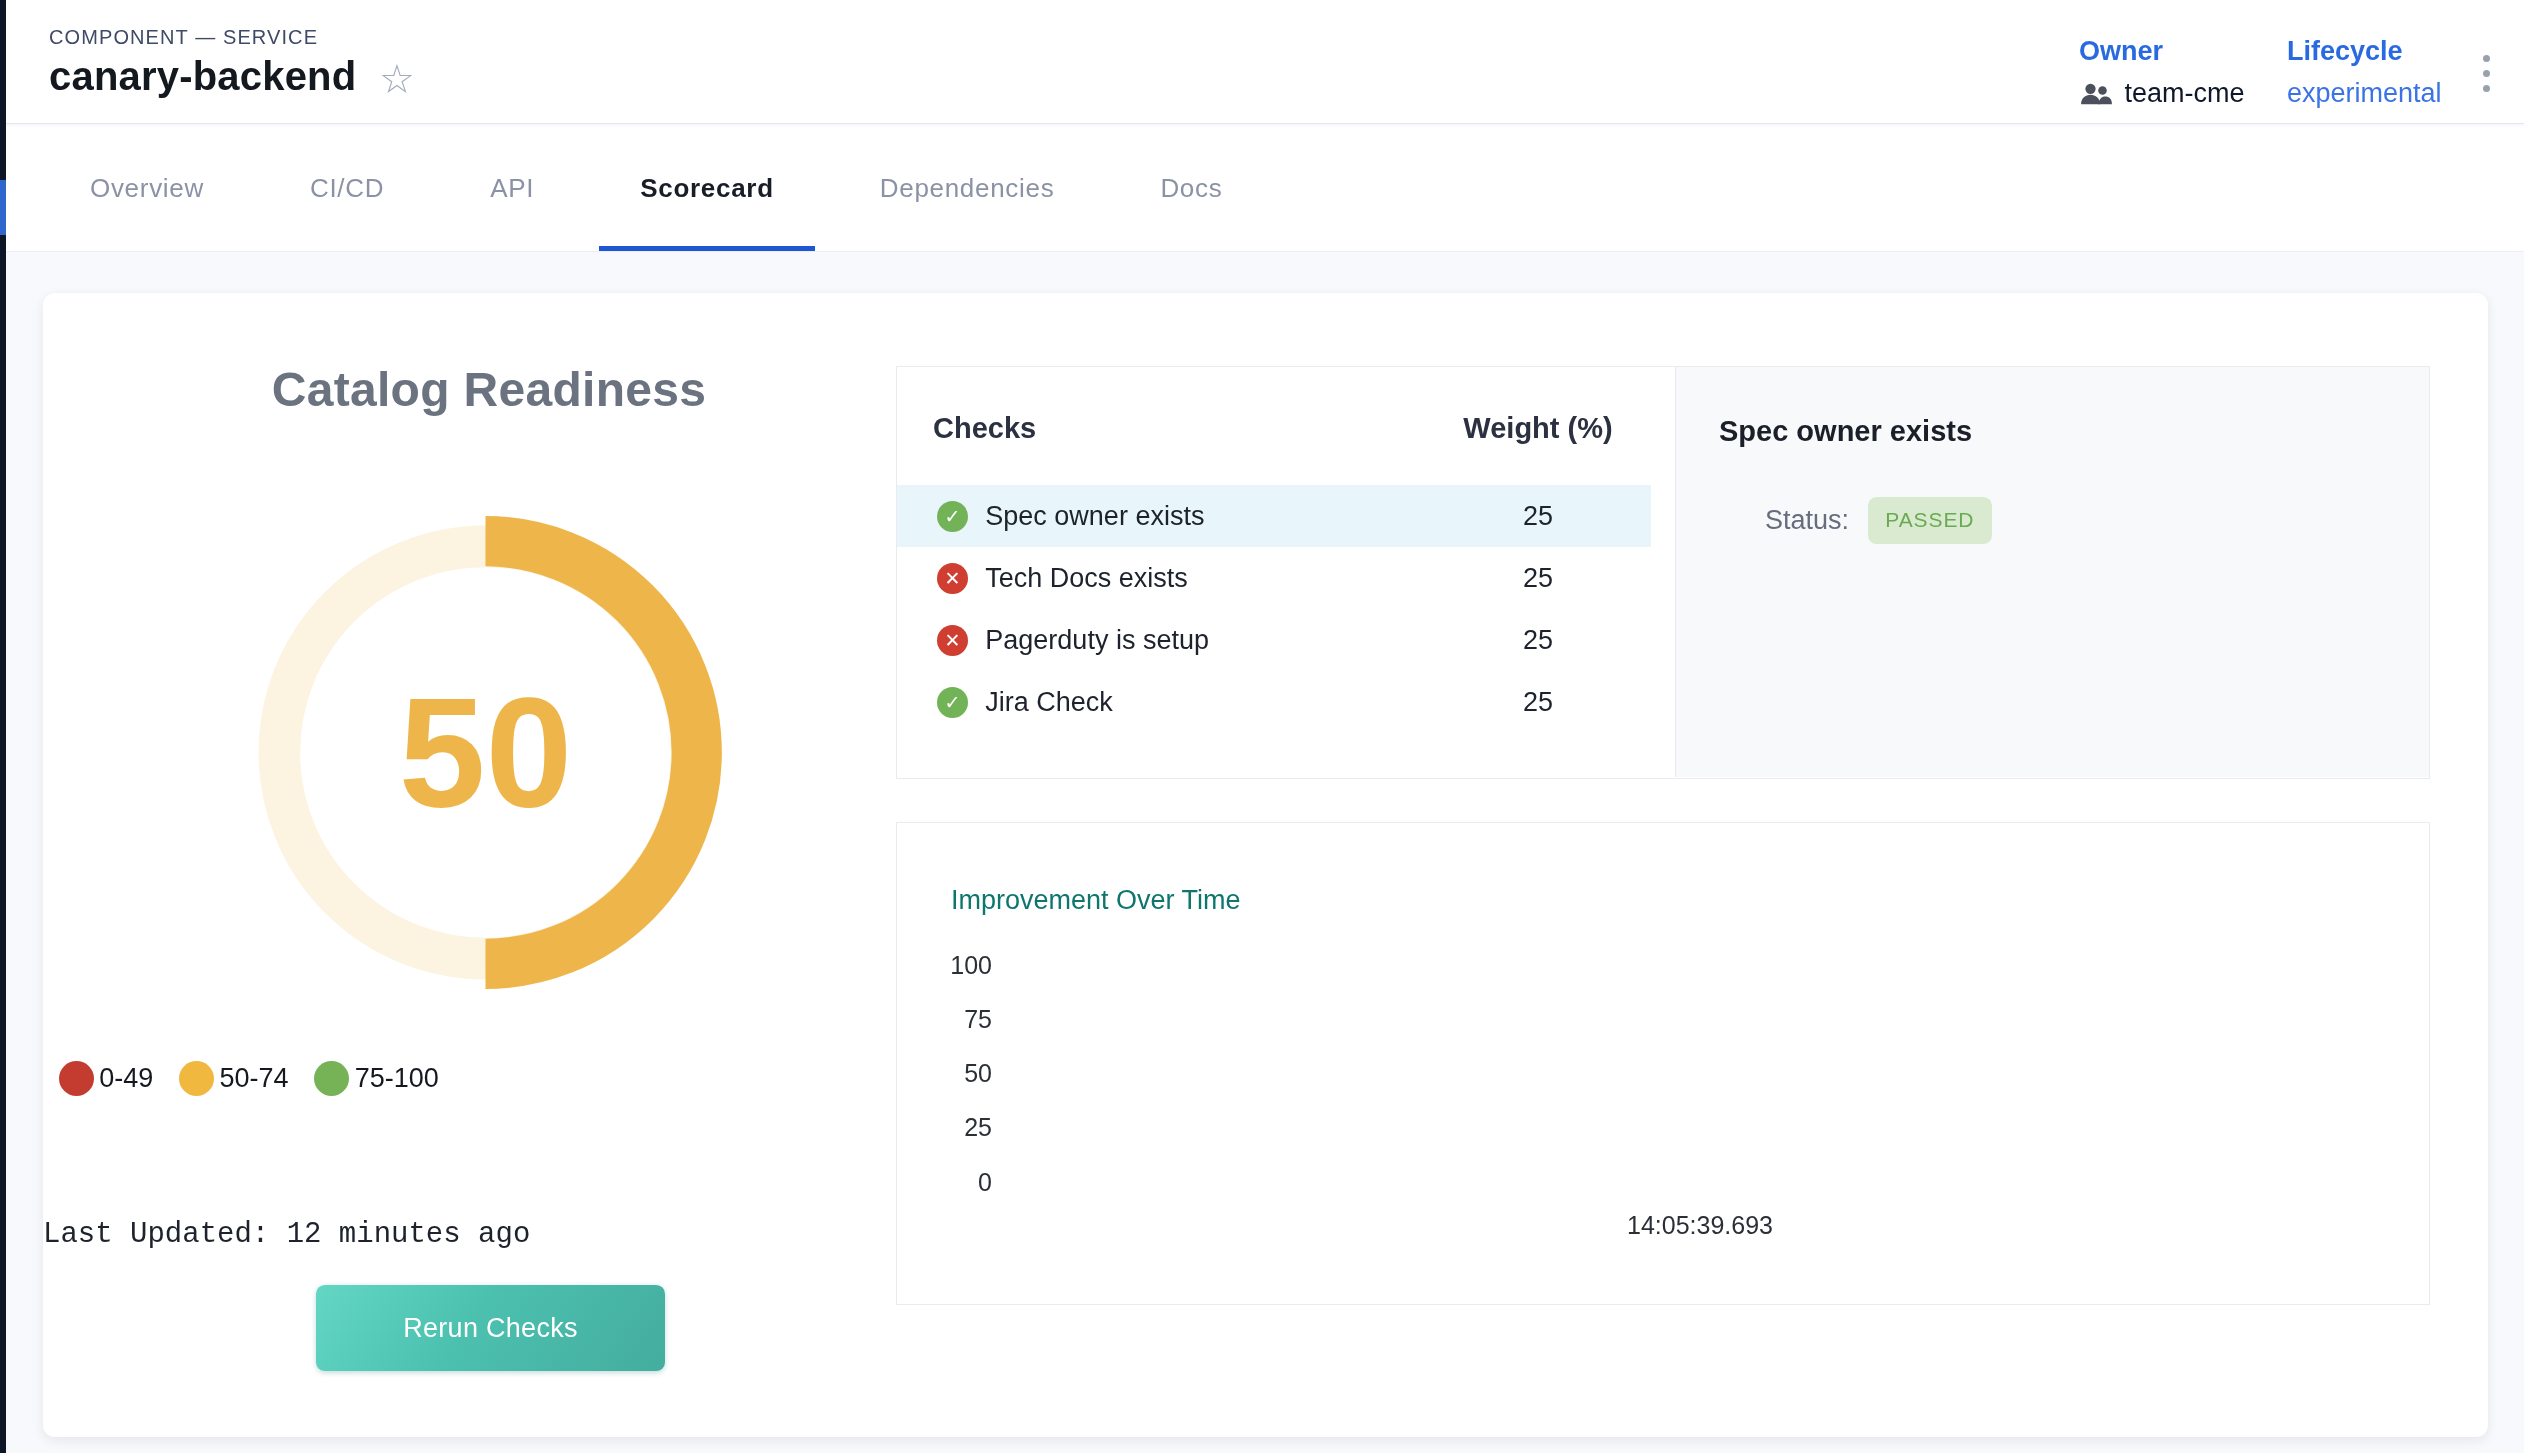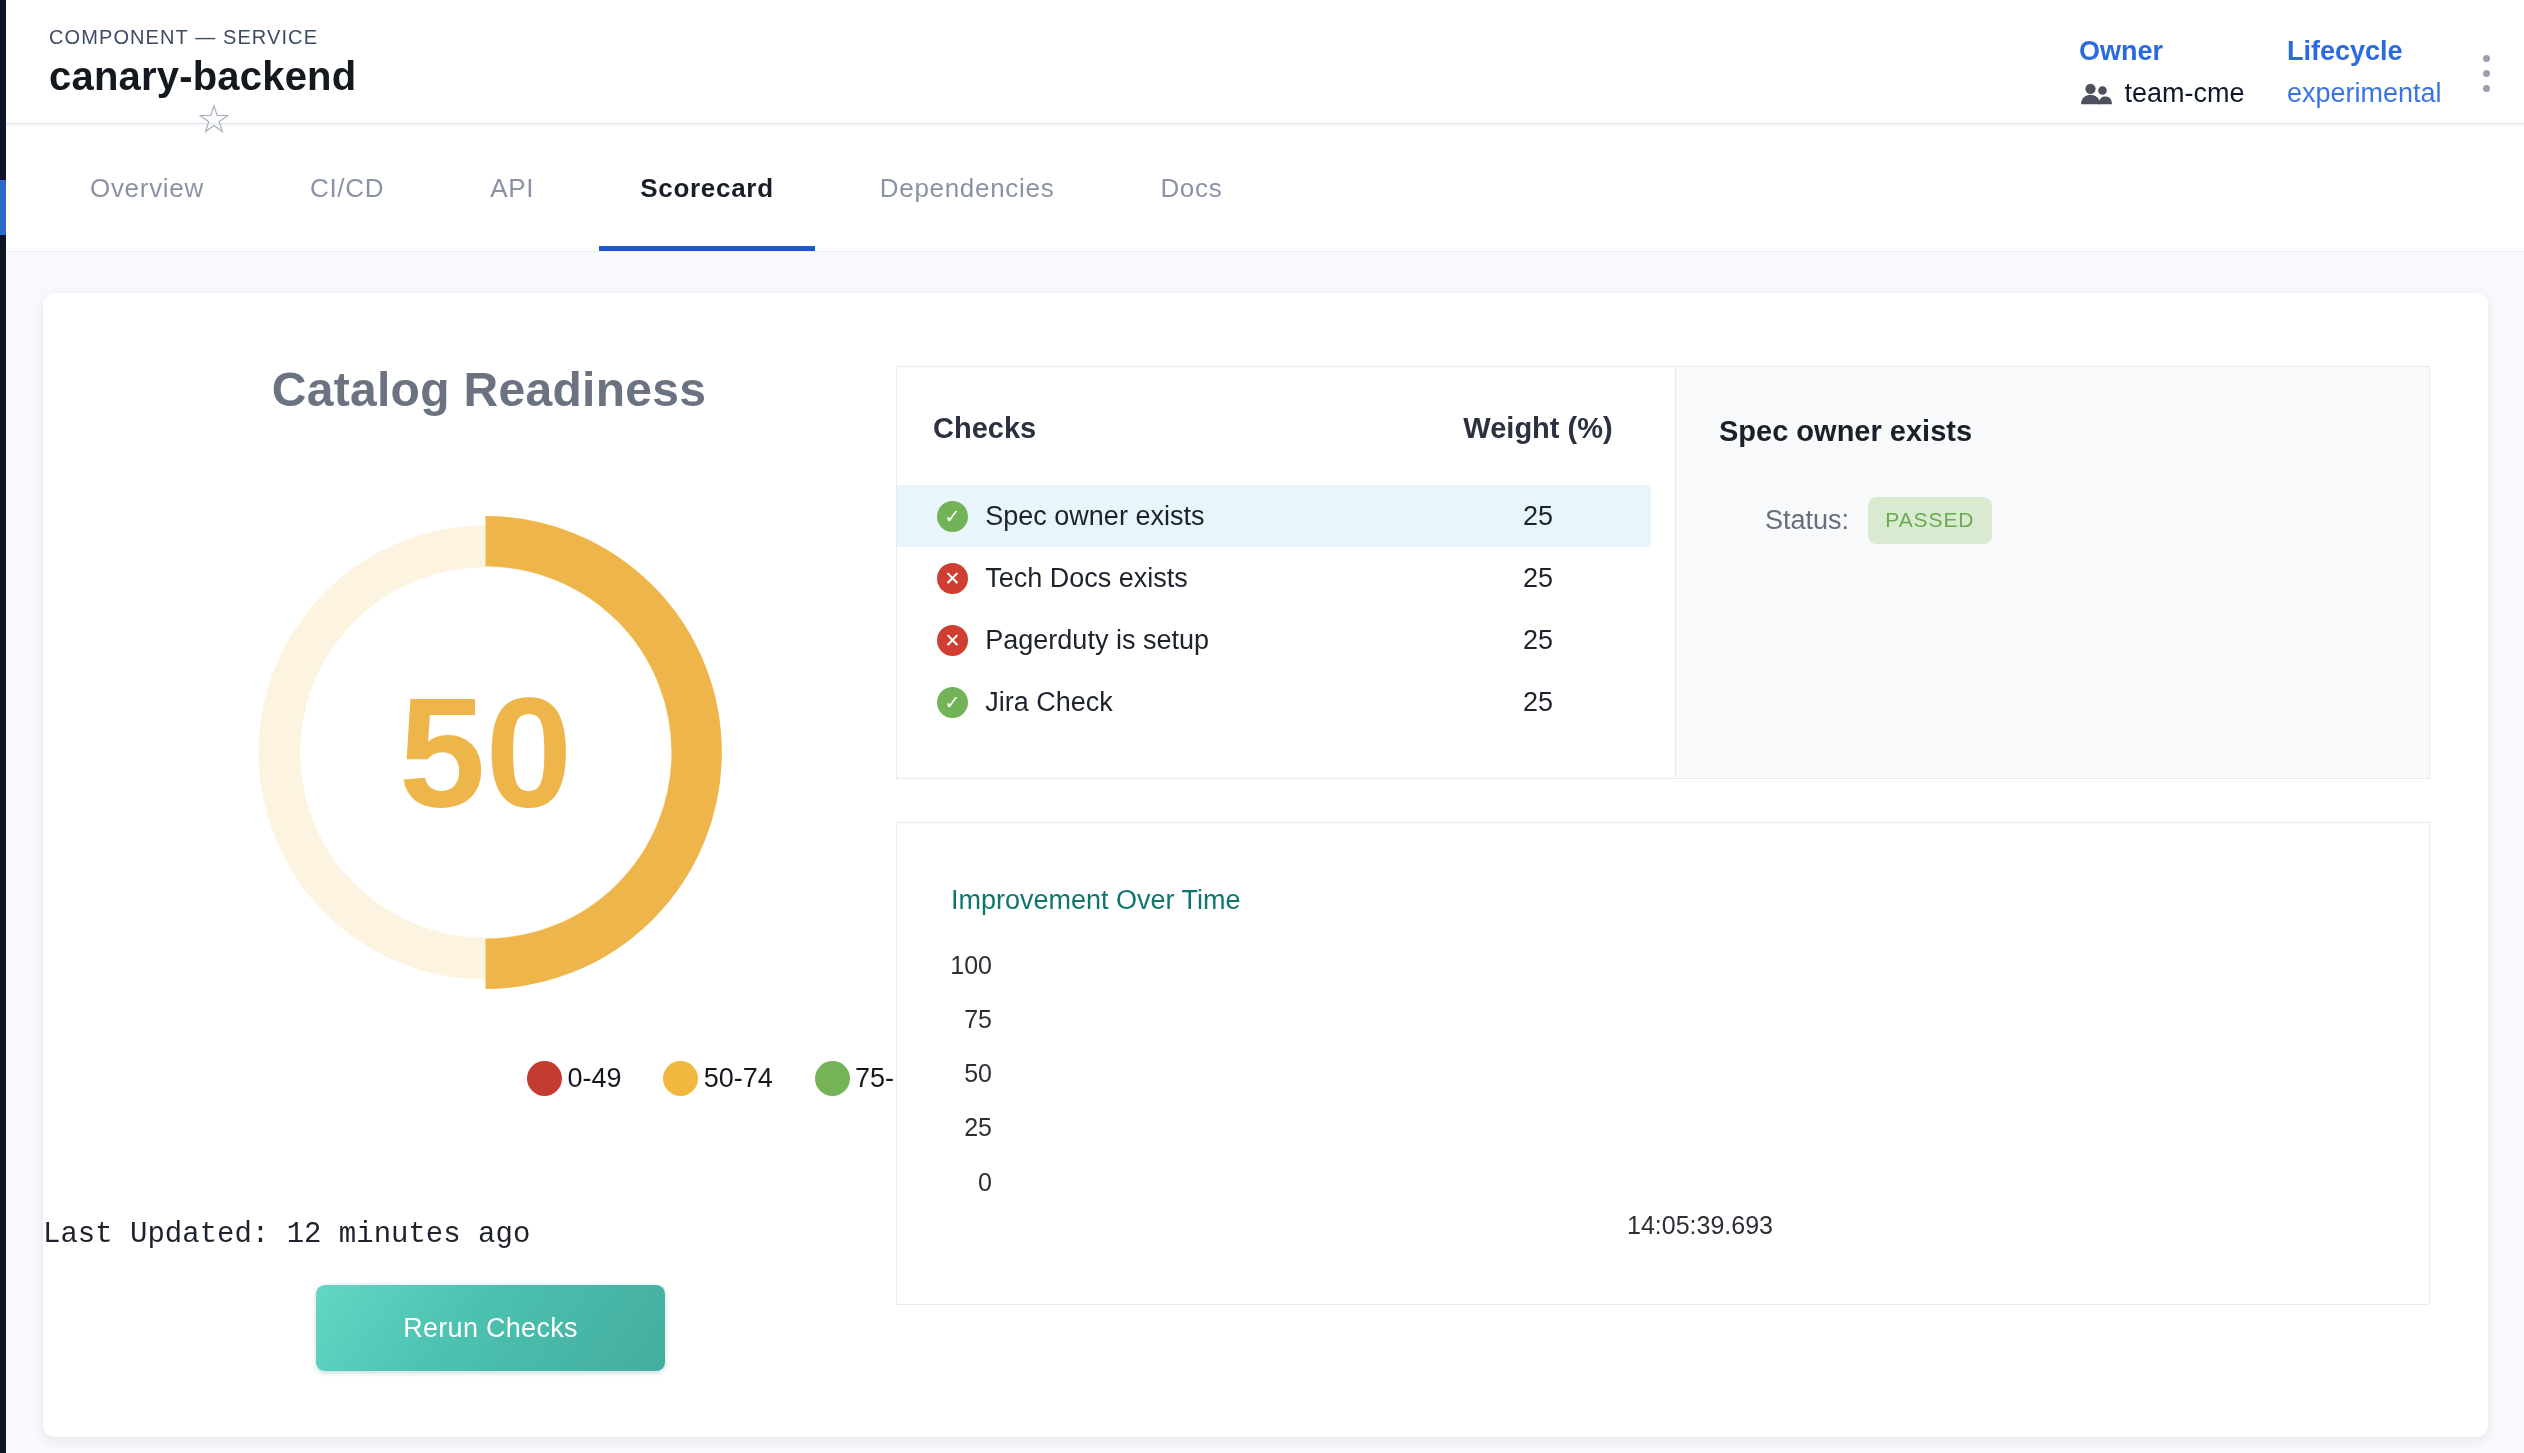--- a/index.html
+++ b/index.html
@@ -8,21 +8,21 @@
     font-family:"Liberation Sans","DejaVu Sans",sans-serif;
     background:#f7f9fc; color:#1d222c; overflow:hidden; position:relative;
   }
   
   .side-strip { position:absolute; left:0; top:0; width:6px; height:1454px; background:#0d1526; z-index:30; }
   .side-strip .active-indicator { position:absolute; left:0; top:180px; width:6px; height:55px; background:#2e66cc; }
 
   
   .header { position:absolute; left:6px; top:0; right:0; height:124px; background:#ffffff; border-bottom:1.7px solid #e3e6ec; z-index:20; }
   .eyebrow { position:absolute; left:43px; top:26px; font-size:20px; font-weight:500; letter-spacing:1.1px; color:#3e4a66; }
-  .title-row { position:absolute; left:43px; top:54px; display:flex; align-items:center;flex-direction:column; }
+  .title-row { position:absolute; left:43px; top:54px; display:flex; align-items:flex-end; }
   .page-title { font-size:40px; font-weight:700; color:#14181f; letter-spacing:0.2px; }
   .star-icon { font-size:40px; color:#a3abbc; margin-left:22.5px; line-height:1; cursor:pointer; }
   .meta-block { position:absolute; top:36px;margin-left:24px; }
   .meta-block.owner { left:2049px; }
   .meta-block.lifecycle { left:2257px; }
   .meta-label { font-size:27px; font-weight:700; color:#2a6ae0; }
   .meta-value { margin-top:11.3px; font-size:27px; color:#0f172a; display:flex; align-items:center; gap:10.4px; }
   .meta-value.plain { color:#3a73e4; }
   .users-icon svg { display:block; }
   .kebab { position:absolute; left:2468px; top:49px; width:24px; height:49px; display:flex; flex-direction:column; align-items:center; justify-content:center; gap:7.8px; cursor:pointer; }
@@ -34,21 +34,21 @@
   .tab.active { color:#181d28; font-weight:700; }
   .tab.active .tab-underline { position:absolute; left:0; right:0; bottom:0; height:5.2px; background:#1f56d2; }
 
   
   .main-card { position:absolute; left:43px; top:293px; width:2445px; height:1144px; background:#ffffff; border-radius:12px; box-shadow:0 3.5px 12px rgba(20,30,55,.08); }
 
   
   .sc-title { position:absolute; left:0; top:69px; width:892px; text-align:center; font-size:48px; font-weight:600; color:#6b7280; letter-spacing:0.3px; }
   .gauge-wrap { position:absolute; left:200px; top:217px; width:485px; height:485px; }
   .gauge-score { position:absolute; left:0; top:0; width:485px; height:485px; display:flex; align-items:center; justify-content:center; font-size:156px; font-weight:700; color:#eeb54a; }
-  .legend { position:absolute; left:4px; top:768px; width:892px; display:flex; justify-content:flex-end; align-items:center; gap:42px; }
+  .legend { position:absolute; left:16px; top:768px; width:892px; display:flex; justify-content:flex-start; align-items:center; gap:26px; }
   .legend-item { display:flex; align-items:center; gap:5.2px; }
   .legend-dot { width:35px; height:35px; border-radius:50%; }
   .legend-dot.red { background:#c43c30; }
   .legend-dot.amber { background:#f0b83f; }
   .legend-dot.green { background:#76b356; }
   .legend-label { font-size:27px; color:#15191f; }
   .last-updated { position:absolute; left:0; top:925px; width:892px; text-align:left; font-size:29px; color:#1d222c;font-family:Liberation Mono, monospace; }
   .rerun-btn { position:absolute; left:273px; top:992px; width:349px; height:86px; border:none; border-radius:8.7px; background:linear-gradient(125deg,#63d7c4 0%,#4cc0af 45%,#44ad9e 100%); color:#ffffff; font-family:inherit; font-size:27px; font-weight:500; letter-spacing:0.3px; cursor:pointer; box-shadow:0 1.7px 5.2px rgba(40,120,110,.25); }
 
   

